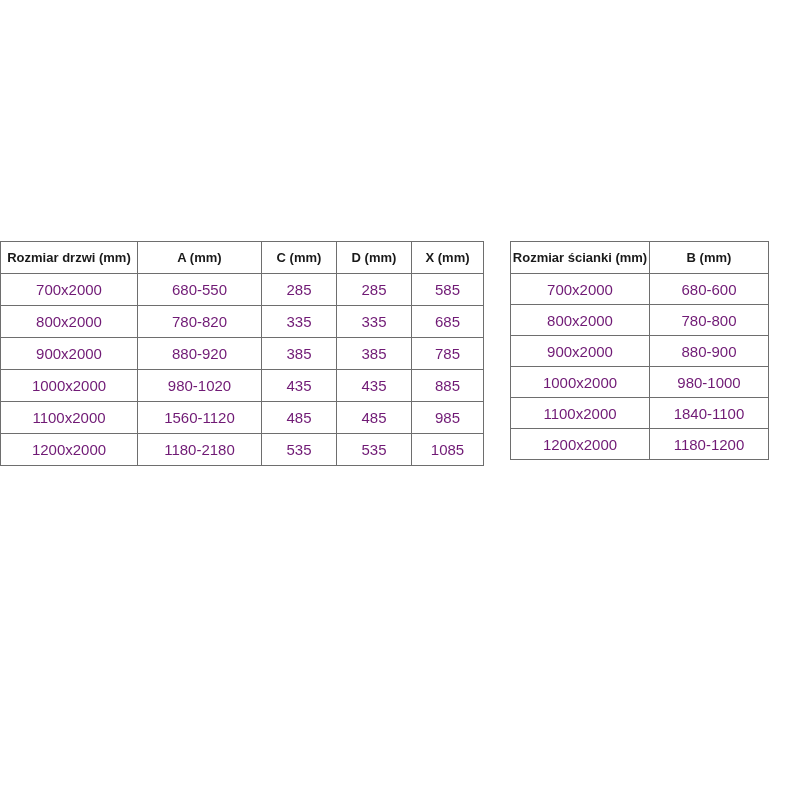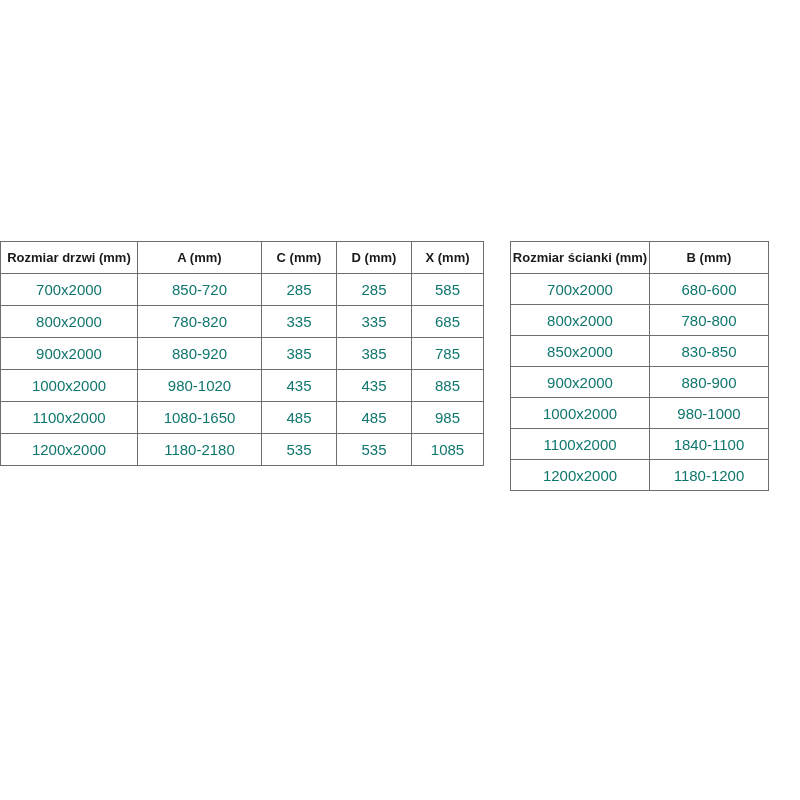--- a/index.html
+++ b/index.html
@@ -33,21 +33,21 @@
   }
   table.spec th {
     font-weight: bold;
     font-size: 13px;
     height: 31px;
     color: #1a1a1a;
   }
   table.spec td {
     font-size: 15px;
     height: 31px;
-    color: #0f766e;
+    color: #701a75;
     margin-left: 12px;
   }
   #doors-table {
     left: 0px;
     top: 241px;
     width: 483px;
   }
   #walls-table {
     left: 510px;
     top: 241px;
@@ -73,21 +73,21 @@
         <th>Rozmiar drzwi (mm)</th>
         <th>A (mm)</th>
         <th>C (mm)</th>
         <th>D (mm)</th>
         <th>X (mm)</th>
       </tr>
     </thead>
     <tbody>
         <tr>
           <td>700x2000</td>
-          <td>850-720</td>
+          <td>680-550</td>
           <td>285</td>
           <td>285</td>
           <td>585</td>
         </tr>
         <tr>
           <td>800x2000</td>
           <td>780-820</td>
           <td>335</td>
           <td>335</td>
           <td>685</td>
@@ -101,21 +101,21 @@
         </tr>
         <tr>
           <td>1000x2000</td>
           <td>980-1020</td>
           <td>435</td>
           <td>435</td>
           <td>885</td>
         </tr>
         <tr>
           <td>1100x2000</td>
-          <td>1080-1650</td>
+          <td>1560-1120</td>
           <td>485</td>
           <td>485</td>
           <td>985</td>
         </tr>
         <tr>
           <td>1200x2000</td>
           <td>1180-2180</td>
           <td>535</td>
           <td>535</td>
           <td>1085</td>
@@ -137,24 +137,20 @@
     <tbody>
         <tr>
           <td>700x2000</td>
           <td>680-600</td>
         </tr>
         <tr>
           <td>800x2000</td>
           <td>780-800</td>
         </tr>
         <tr>
-          <td>850x2000</td>
-          <td>830-850</td>
-        </tr>
-        <tr>
           <td>900x2000</td>
           <td>880-900</td>
         </tr>
         <tr>
           <td>1000x2000</td>
           <td>980-1000</td>
         </tr>
         <tr>
           <td>1100x2000</td>
           <td>1840-1100</td>

